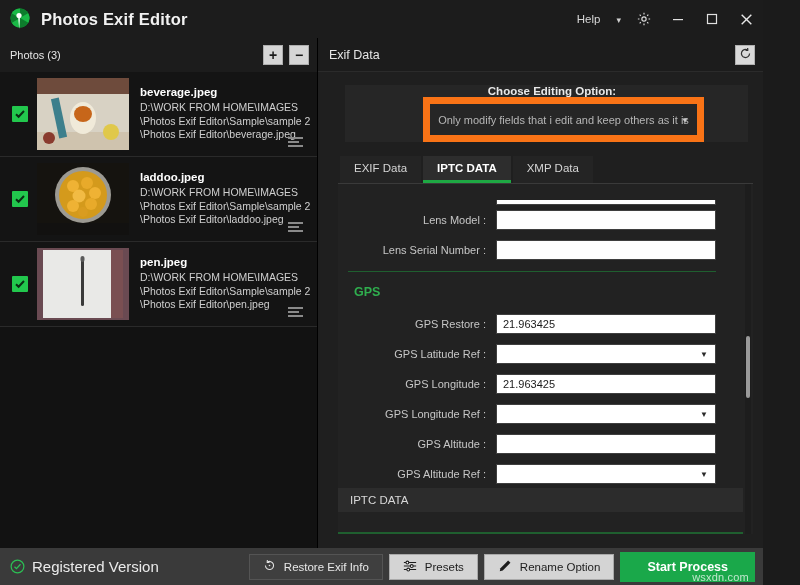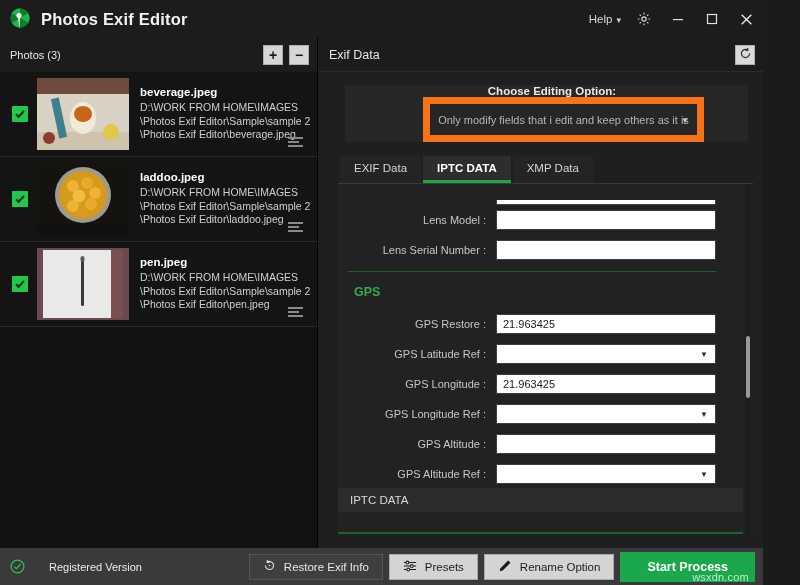--- a/index.html
+++ b/index.html
@@ -31,21 +31,21 @@
     color: #f2f2f2;
     font-size: 16.5px;
     font-weight: bold;
     margin-left: 9px;
     letter-spacing: .2px;
   }
   .tb-spacer { flex: 1 1 auto; }
   .help-menu {
     color: #d8d8d8;
     font-size: 11.5px;
-    display: flex; align-items: flex-end; gap: 4px;
+    display: flex; align-items: flex-end; gap: 16px;
     padding: 4px 6px;
   }
   .chev { font-size: 9px; color: #cfcfcf; }
   .tb-btn {
     width: 34px; height: 38px;
     display: flex; align-items: center; justify-content: center;
     color: #e3e3e3;
   }
   .tb-btn svg { display: block; }
 
@@ -301,22 +301,22 @@
   .bottom {
     height: 37px;
     flex: 0 0 37px;
     background: #3a3a3a;
     display: flex;
     align-items: center;
     padding: 0 4px 0 10px;
     position: relative;
   }
   .reg {
-    display: flex; align-items: center; gap: 24px;
-    color: #eaeaea; font-size: 11px;
+    display: flex; align-items: center; gap: 7px;
+    color: #eaeaea; font-size: 15px;
   }
   .reg-ic { width: 15px; height: 15px; }
   .bspacer { flex: 1 1 auto; }
   .btn {
     height: 26px;
     background: #d4d4d4;
     border: 1px solid #a9a9a9;
     color: #1c1c1c;
     font-size: 11.5px;
     display: flex; align-items: center; gap: 8px;

